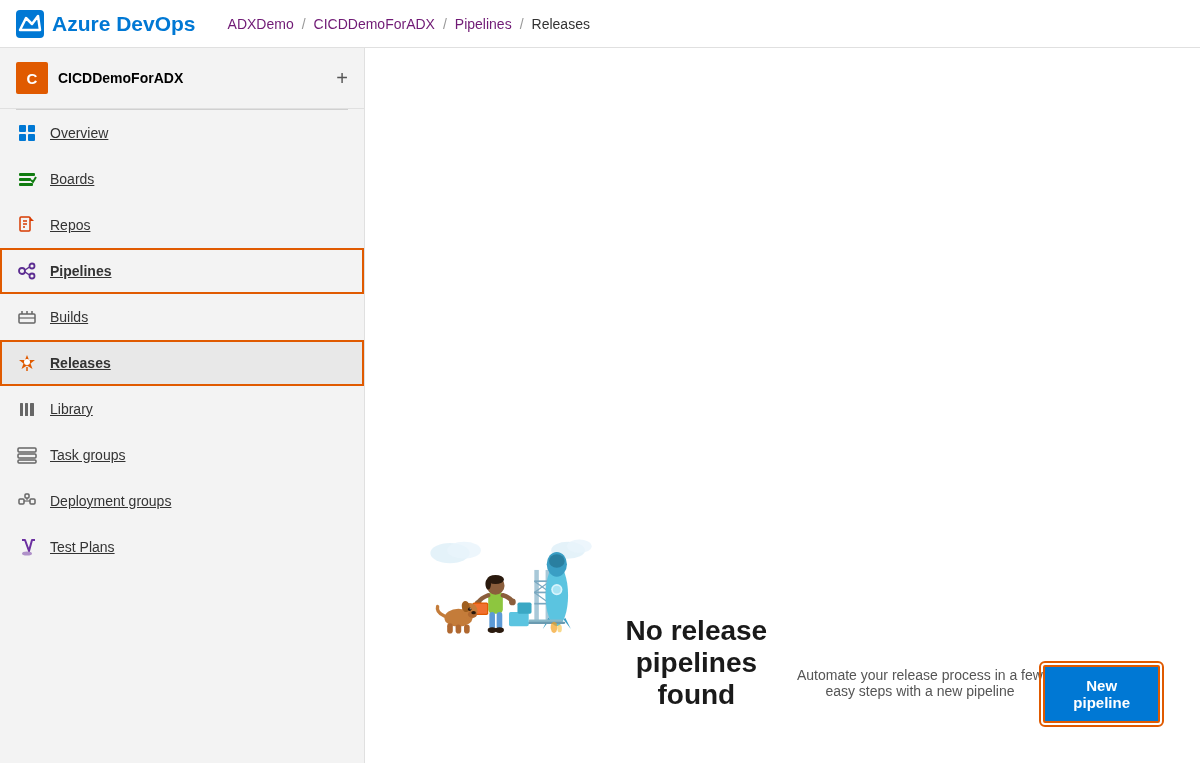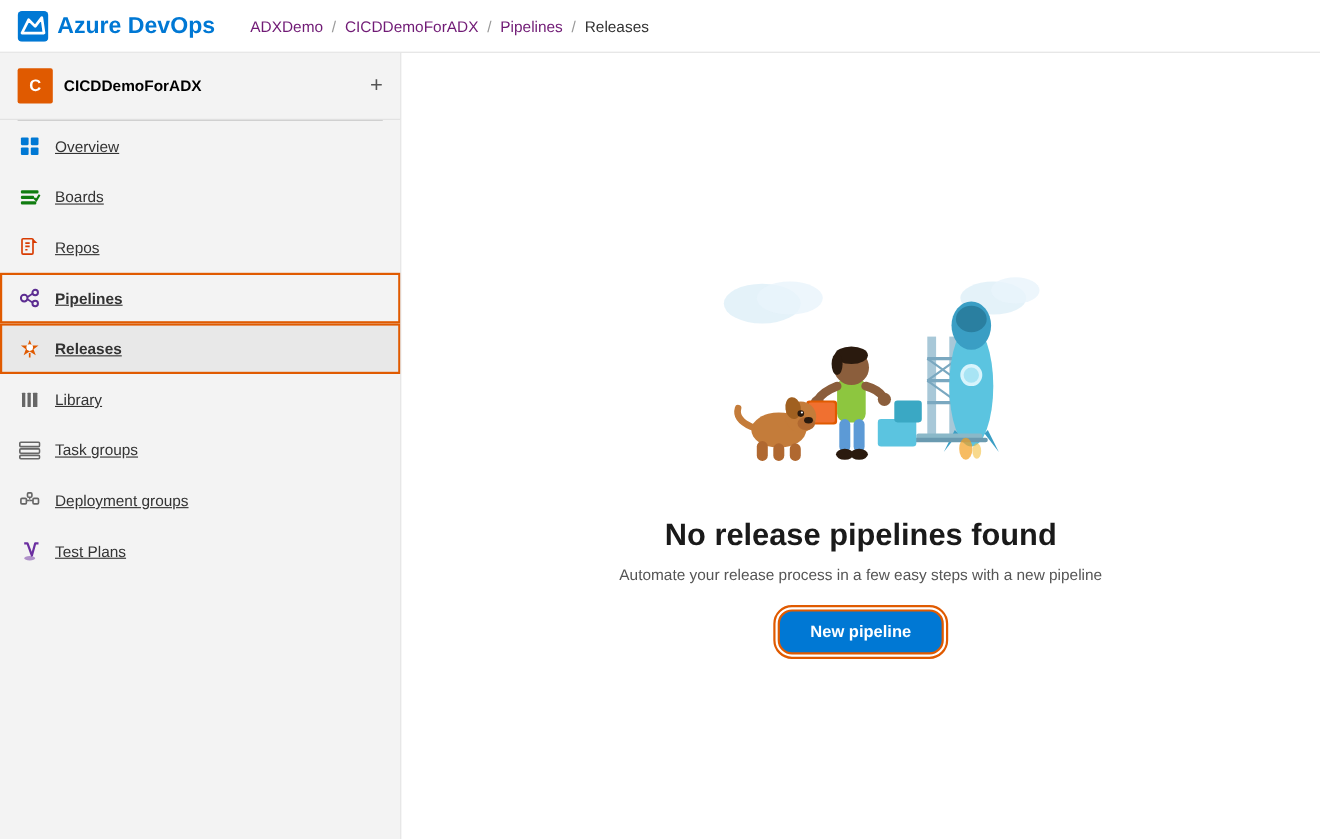--- a/index.html
+++ b/index.html
@@ -130,22 +130,22 @@
       display: flex;
       align-items: center;
       justify-content: center;
       flex-shrink: 0;
     }
 
     
     .content {
       flex: 1;
       display: flex;
-      flex-direction: column;
-      align-items: center;
+      flex-direction: row;
+      align-items: flex-end;
       justify-content: center;
       background: #fff;
       padding: 40px;
     }
 
     .empty-illustration {
       width: 340px;
       height: 230px;
       margin-bottom: 24px;
     }
@@ -164,21 +164,21 @@
       text-align: center;
     }
     .new-pipeline-btn {
       background: #0078d4;
       color: #fff;
       border: 2px solid #e05a00;
       padding: 10px 28px;
       font-size: 15px;
       font-weight: 600;
       cursor: pointer;
-      border-radius: 13px;
+      border-radius: 2px;
       outline: 2px solid #e05a00;
       outline-offset: 2px;
     }
   </style>
 </head>
 <body>
 
 <div class="topbar">
   <div class="topbar-logo">
     <svg class="logo-icon" viewBox="0 0 28 28">
@@ -251,20 +251,32 @@
           <circle cx="5" cy="10" r="3" fill="none" stroke="#5c2d91" stroke-width="1.8"></circle>
           <circle cx="15" cy="5" r="2.5" fill="none" stroke="#5c2d91" stroke-width="1.8"></circle>
           <circle cx="15" cy="15" r="2.5" fill="none" stroke="#5c2d91" stroke-width="1.8"></circle>
           <line x1="8" y1="9" x2="12.5" y2="6" stroke="#5c2d91" stroke-width="1.5"></line>
           <line x1="8" y1="11" x2="12.5" y2="14" stroke="#5c2d91" stroke-width="1.5"></line>
         </svg>
       </div>
       <span>Pipelines</span>
     </div>
 
+    <div class="nav-item">
+      <div class="nav-icon">
+        <svg width="20" height="20" viewBox="0 0 20 20">
+          <rect x="2" y="7" width="16" height="9" rx="1" fill="none" stroke="#666" stroke-width="1.5"></rect>
+          <line x1="5" y1="7" x2="5" y2="4" stroke="#666" stroke-width="1.5"></line>
+          <line x1="10" y1="7" x2="10" y2="4" stroke="#666" stroke-width="1.5"></line>
+          <line x1="15" y1="7" x2="15" y2="4" stroke="#666" stroke-width="1.5"></line>
+          <line x1="2" y1="11" x2="18" y2="11" stroke="#666" stroke-width="1.2"></line>
+        </svg>
+      </div>
+      <span>Builds</span>
+    </div>
 
     <div class="nav-item highlighted active">
       <div class="nav-icon">
         <svg width="20" height="20" viewBox="0 0 20 20">
           <path d="M10 2 L12 7 L18 7 L13.5 10.5 L15.5 16 L10 12.5 L4.5 16 L6.5 10.5 L2 7 L8 7 Z" fill="#e05a00" stroke="none"></path>
           <circle cx="10" cy="9" r="3" fill="white"></circle>
           <line x1="10" y1="14" x2="10" y2="18" stroke="#e05a00" stroke-width="1.5"></line>
         </svg>
       </div>
       <span>Releases</span>

